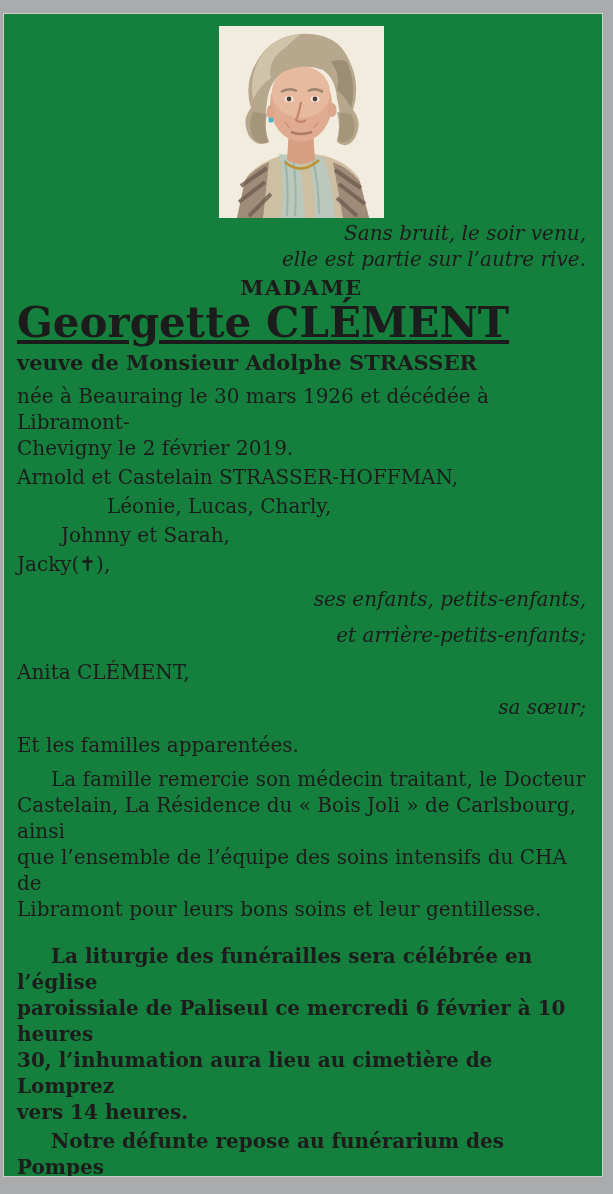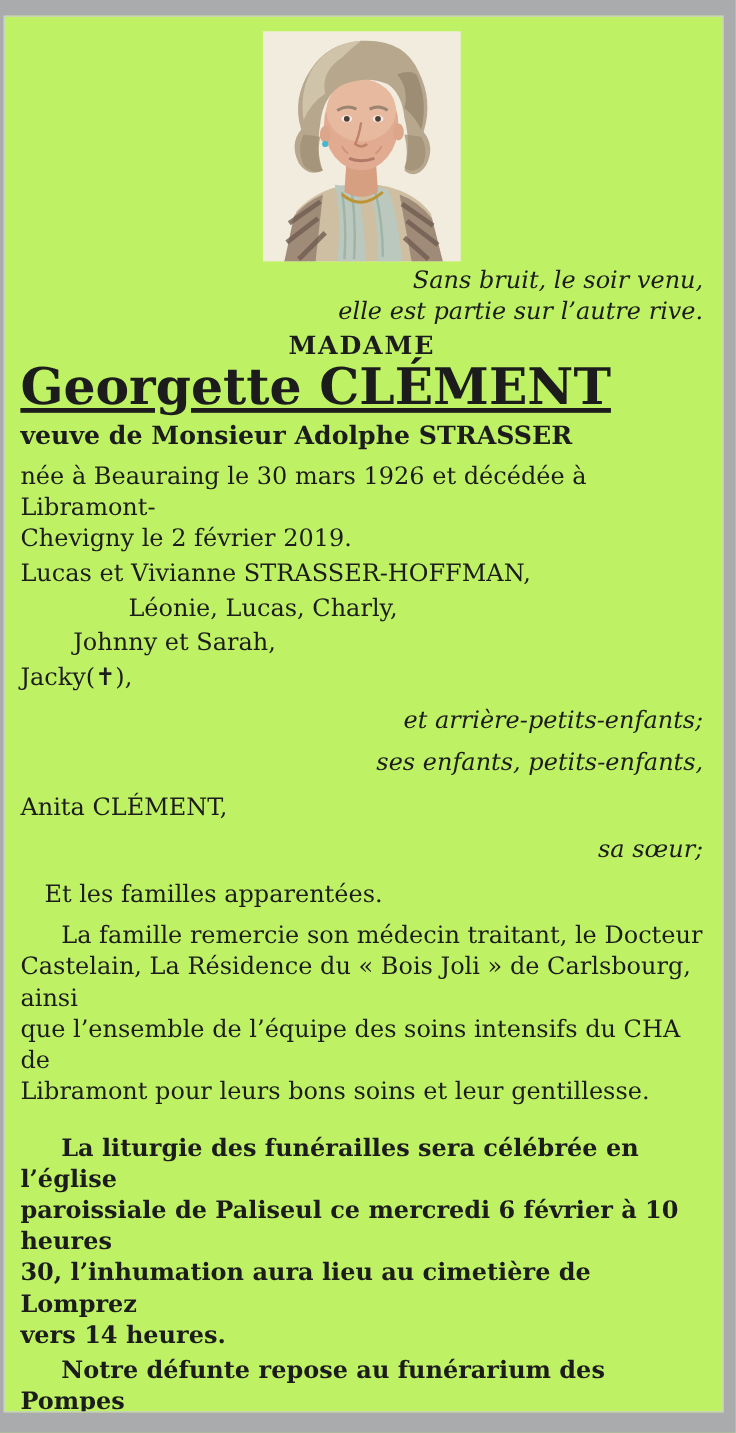--- a/index.html
+++ b/index.html
@@ -8,21 +8,21 @@
     background:#a9abad;
     font-family:"DejaVu Serif", serif;
     color:#1c1c1c;
     position:relative;
     overflow:hidden;
   }
   .card{
     position:absolute;
     left:3px;top:13px;
     width:600px;height:1164px;
-    background:#bef264;
+    background:#15803d;
     border:1px solid #cccccc;
     box-sizing:border-box;
     padding:0 16px 0 13px;
     overflow:hidden;
   }
   .photo-wrap{
     margin-top:12px;
     display:flex;justify-content:center;
   }
   .photo{
@@ -55,21 +55,21 @@
   .ml-0{margin-left:0;}
   .ml-1{margin-left:44px;}
   .ml-2{margin-left:90px;}
   .right-italic{
     text-align:right;font-style:italic;
   }
   .role-1{margin-top:9px;}
   .role-2{margin-top:10px;}
   .sister{margin-top:11px;}
   .sister-role{margin-top:9px;}
-  .families{margin-top:12px;margin-left:20px;}
+  .families{margin-top:12px;}
   .para{white-space:pre-line;text-indent:34px;}
   .thanks{margin-top:8px;}
   .funeral{margin-top:21px;font-weight:bold;}
   .repose{margin-top:3px;font-weight:bold;}
 </style>
 </head>
 <body>
 
 <div class="card">
 
@@ -128,27 +128,27 @@
   <div class="madame">MADAME</div>
 
   <div class="deceased">Georgette CLÉMENT</div>
 
   <div class="relationship">veuve de Monsieur Adolphe STRASSER</div>
 
   <div class="birth-death body-text">née à Beauraing le 30 mars 1926 et décédée à Libramont-
 Chevigny le 2 février 2019.</div>
 
 
-  <div class="member ml-0 body-text">Lucas et Vivianne STRASSER-HOFFMAN,</div>
+  <div class="member ml-0 body-text">Arnold et Castelain STRASSER-HOFFMAN,</div>
   <div class="member ml-2 body-text">Léonie, Lucas, Charly,</div>
   <div class="member ml-1 body-text">Johnny et Sarah,</div>
   <div class="member ml-0 body-text">Jacky(✝),</div>
 
+  <div class="right-italic role-1 body-text">ses enfants, petits-enfants,</div>
   <div class="right-italic role-2 body-text">et arrière-petits-enfants;</div>
-  <div class="right-italic role-1 body-text">ses enfants, petits-enfants,</div>
 
   <div class="sister body-text">Anita CLÉMENT,</div>
   <div class="right-italic sister-role body-text">sa sœur;</div>
 
   <div class="families body-text">Et les familles apparentées.</div>
 
   <div class="para thanks body-text">La famille remercie son médecin traitant, le Docteur
 Castelain, La Résidence du « Bois Joli » de Carlsbourg, ainsi
 que l’ensemble de l’équipe des soins intensifs du CHA de
 Libramont pour leurs bons soins et leur gentillesse.</div>

